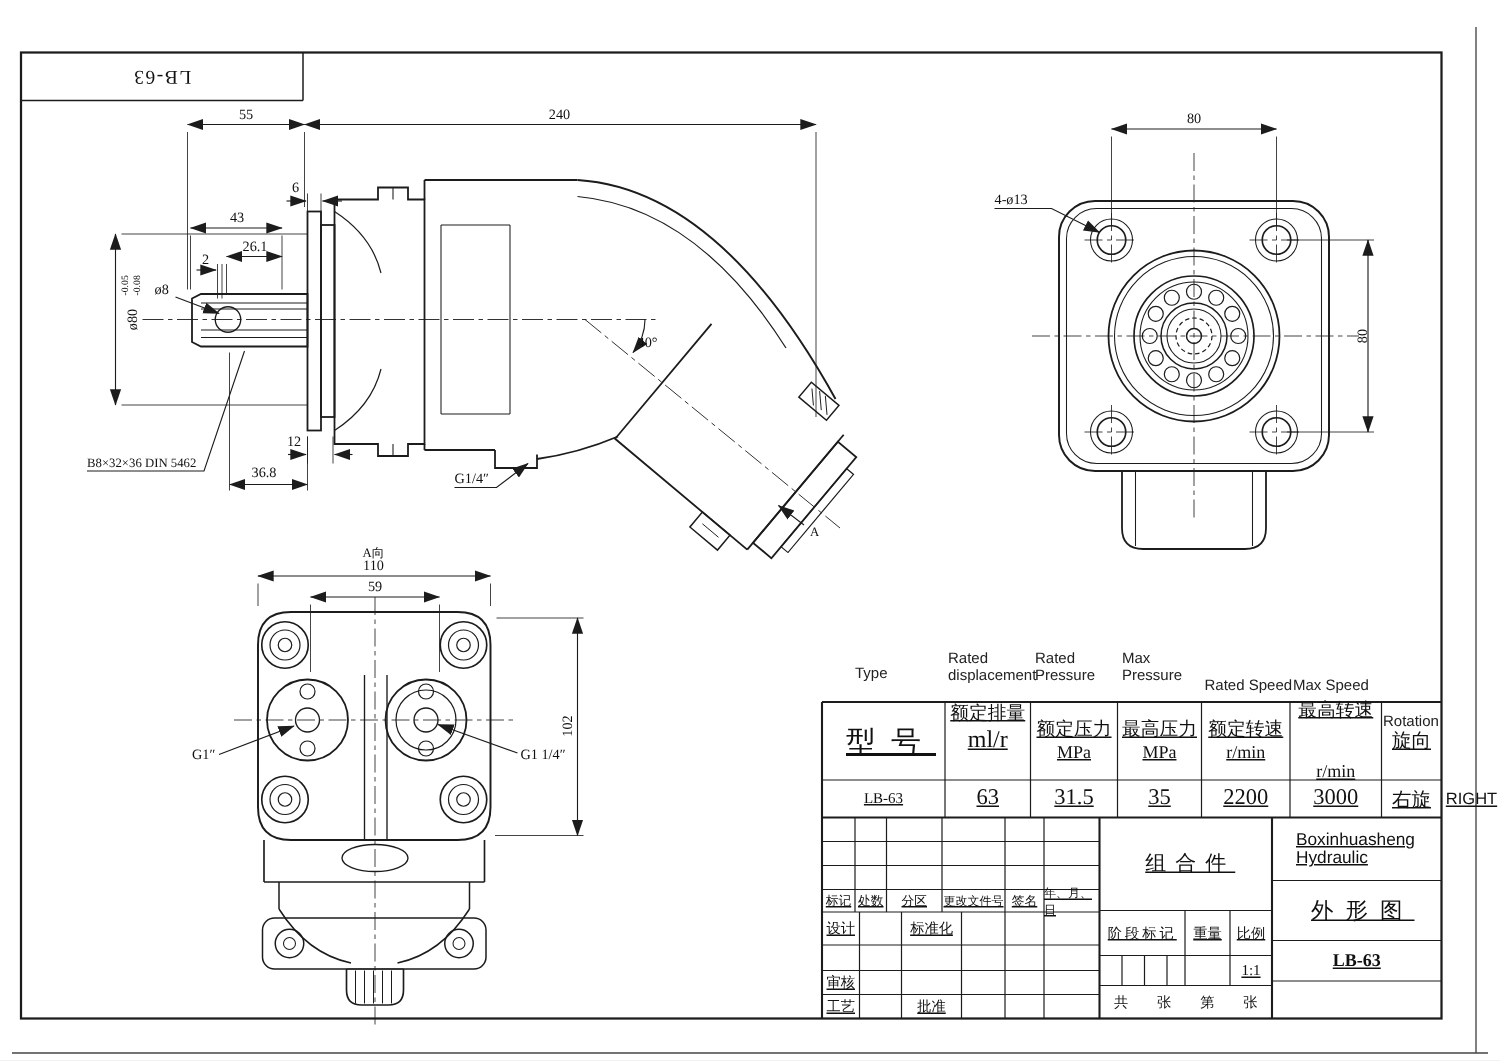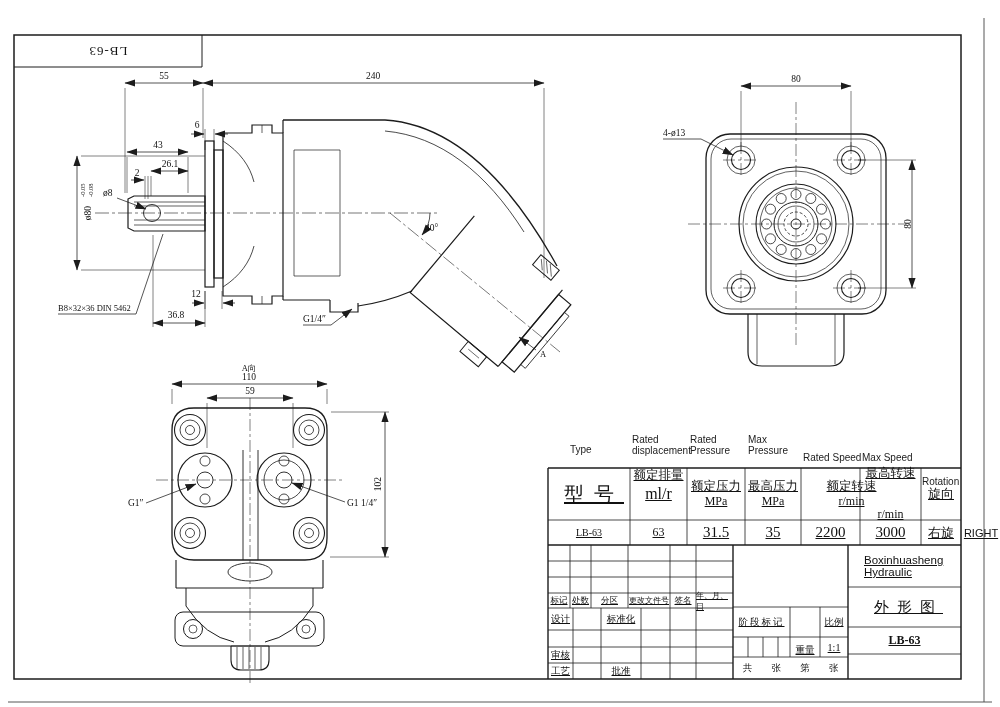--- a/index.html
+++ b/index.html
@@ -354,54 +354,55 @@
   <span style="font-size:16px;">ml/r</span>
 </div>
 <div class="ov cjk two" style="left:687px;top:468px;width:58px;height:52px;font-size:12.5px;">
   <span>额定压力</span>
   <span style="font-size:12px;">MPa</span>
 </div>
 <div class="ov cjk two" style="left:745px;top:468px;width:56px;height:52px;font-size:12.5px;">
   <span>最高压力</span>
   <span style="font-size:12px;">MPa</span>
 </div>
-<div class="ov cjk two" style="left:801px;top:468px;width:59px;height:52px;font-size:12.5px;padding-left:21px;">
+<div class="ov cjk two" style="left:801px;top:468px;width:59px;height:52px;font-size:12.5px;">
   <span>额定转速</span>
   <span style="font-size:12px;">r/min</span>
 </div>
 <div class="ov cjk two" style="left:860px;top:468px;width:61px;height:52px;font-size:12.5px;gap:26px;">
   <span>最高转速</span>
   <span style="font-size:12px;">r/min</span>
 </div>
 <div class="ov cjk" style="left:921px;top:468px;width:40px;height:52px;font-size:13px;">旋向</div>
 
 <div class="ov" style="left:548px;top:520px;width:82px;height:25px;font-size:10px;">LB-63</div>
-<div class="ov" style="left:630px;top:520px;width:57px;height:25px;font-size:12px;">63</div>
+<div class="ov" style="left:630px;top:520px;width:57px;height:25px;font-size:15px;">63</div>
 <div class="ov" style="left:687px;top:520px;width:58px;height:25px;font-size:15px;border-radius:11px;">31.5</div>
 <div class="ov" style="left:745px;top:520px;width:56px;height:25px;font-size:15px;">35</div>
 <div class="ov" style="left:801px;top:520px;width:59px;height:25px;font-size:15px;">2200</div>
 <div class="ov" style="left:860px;top:520px;width:61px;height:25px;font-size:15px;">3000</div>
 <div class="ov cjk" style="left:921px;top:520px;width:40px;height:25px;font-size:13px;">右旋</div>
 <div class="ov sans" style="left:962px;top:520px;width:38px;height:25px;font-size:11px;">RIGHT</div>
 
 <div class="ov cjk" style="left:548px;top:593px;width:22px;height:15px;font-size:8.5px;">标记</div>
 <div class="ov cjk" style="left:570px;top:593px;width:21px;height:15px;font-size:8.5px;">处数</div>
 <div class="ov cjk" style="left:591px;top:593px;width:37px;height:15px;font-size:8.5px;">分区</div>
 <div class="ov cjk" style="left:628px;top:593px;width:42px;height:15px;font-size:8px;">更改文件号</div>
 <div class="ov cjk" style="left:670px;top:593px;width:26px;height:15px;font-size:8.5px;">签名</div>
 <div class="ov cjk" style="left:696px;top:593px;width:37px;height:15px;font-size:8px;">年、月、日</div>
 
 <div class="ov cjk" style="left:548px;top:608px;width:25px;height:22px;font-size:9.5px;">设计</div>
 <div class="ov cjk" style="left:601px;top:608px;width:40px;height:22px;font-size:9.5px;">标准化</div>
 <div class="ov cjk" style="left:548px;top:647px;width:25px;height:16px;font-size:9.5px;">审核</div>
 <div class="ov cjk" style="left:548px;top:663px;width:25px;height:16px;font-size:9.5px;">工艺</div>
 <div class="ov cjk" style="left:601px;top:663px;width:40px;height:16px;font-size:9.5px;">批准</div>
 
+<div class="ov cjk" style="left:733px;top:545px;width:115px;height:62px;font-size:14px;letter-spacing:6px;text-indent:6px;">组合件</div>
 <div class="ov cjk" style="left:733px;top:607px;width:57px;height:30px;font-size:9.5px;letter-spacing:2px;">阶段标记</div>
-<div class="ov cjk" style="left:790px;top:607px;width:30px;height:30px;font-size:9.5px;margin-top:28px;">重量</div>
+<div class="ov cjk" style="left:790px;top:607px;width:30px;height:30px;font-size:9.5px;">重量</div>
 <div class="ov cjk" style="left:820px;top:607px;width:28px;height:30px;font-size:9.5px;">比例</div>
 <div class="ov" style="left:820px;top:637px;width:28px;height:20px;font-size:10px;">1:1</div>
 <div class="sheetrow cjk" style="left:733px;top:657px;width:115px;height:22px;">
   <span>共</span>
   <span>张</span>
   <span>第</span>
   <span>张</span>
 </div>
 
 <div class="ov sans" style="left:848px;top:545px;width:113px;height:42px;font-size:11.5px;padding-left:16px;">Boxinhuasheng Hydraulic</div>

